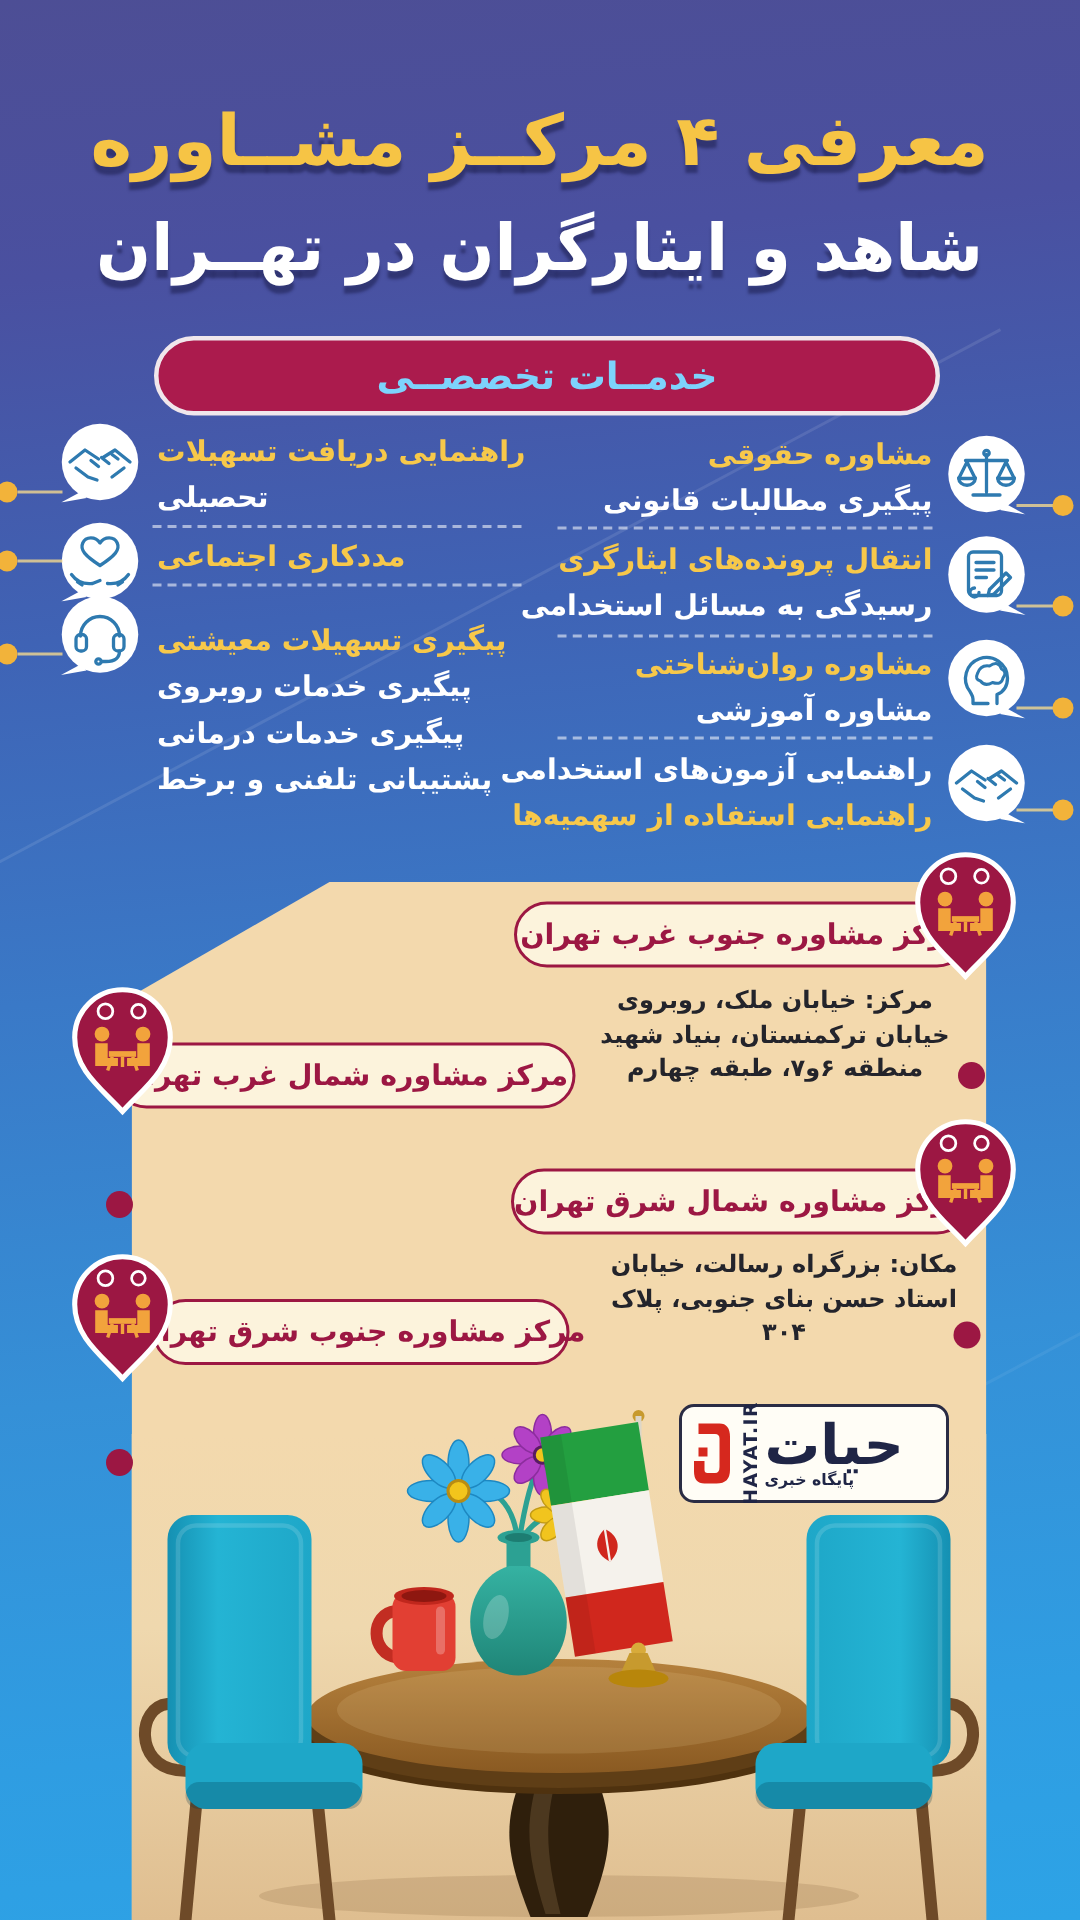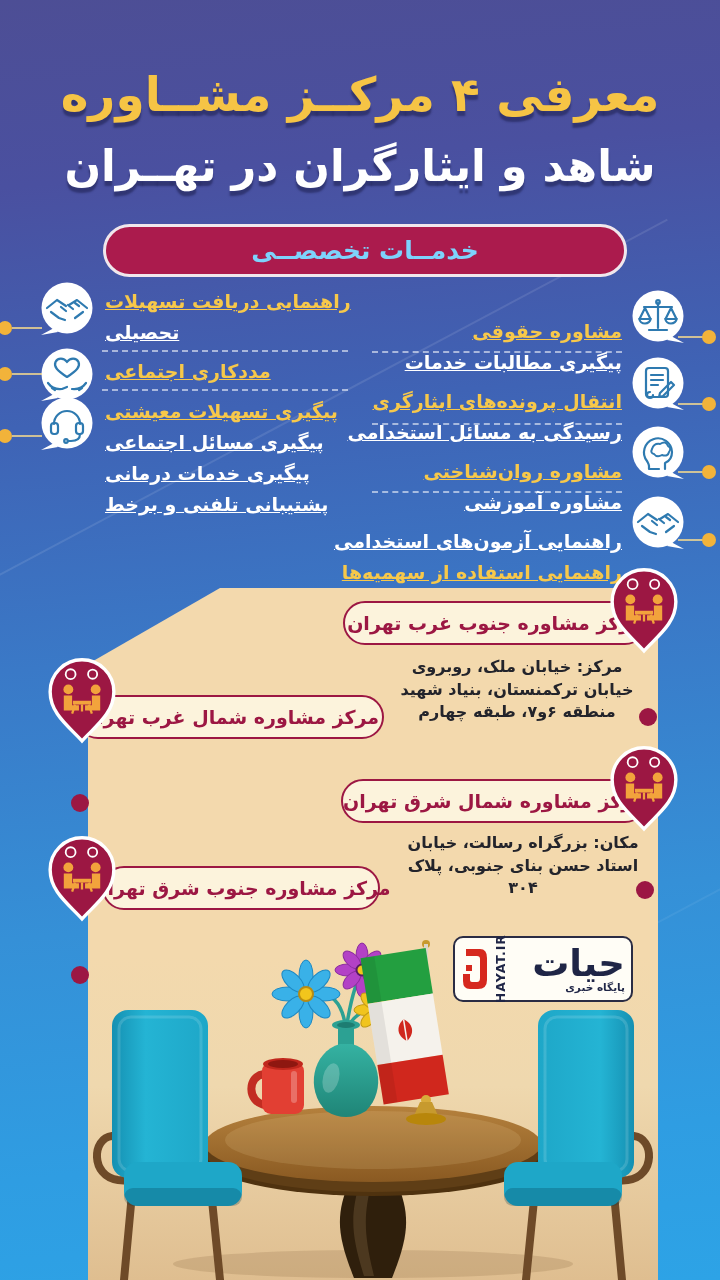--- a/index.html
+++ b/index.html
@@ -15,23 +15,23 @@
     text-shadow:0 5px 2px rgba(24,26,70,.5);white-space:nowrap;padding-left:44px;}
   #title1{top:56px;line-height:78px;font-size:47px;color:#f6c445;}
   #title2{top:130px;line-height:72px;font-size:43px;color:#ffffff;}
   
   #badge{position:absolute;left:103px;top:224px;width:524px;height:53px;border-radius:28px;
     background:#ab1b4d;border:3px solid #f0e7ec;box-sizing:border-box;
     display:flex;align-items:center;justify-content:center;
     color:#7dd3fc;font-size:25px;font-weight:bold;}
   
   .svc-item{position:absolute;}
-  .svc-right{right:98px;text-align:right;margin-top:28px;}
+  .svc-right{right:98px;text-align:right;}
   .svc-left{left:105px;text-align:left;}
-  .svc-line{height:31px;line-height:31px;font-size:19px;font-weight:bold;color:#ffffff;white-space:nowrap;text-decoration:underline;}
+  .svc-line{height:31px;line-height:31px;font-size:19px;font-weight:bold;color:#ffffff;white-space:nowrap;}
   .svc-line.em{color:#f7c84a;}
   .sep{position:absolute;height:0;border-top:2px dashed rgba(255,255,255,.55);}
   .svc-icon{position:absolute;width:54px;height:54px;}
   .edge-dot{position:absolute;width:14px;height:14px;border-radius:50%;background:#f2b33a;}
   .edge-line{position:absolute;height:2px;background:rgba(255,224,140,.75);}
   
   #panel{position:absolute;left:88px;top:588px;width:570px;height:692px;background:#f3d9ad;
     border-radius:0 26px 0 0;
     clip-path:polygon(132px 0,100% 0,100% 100%,0 100%,0 76px);}
   
@@ -42,21 +42,21 @@
     text-align:center;z-index:6;}
   .pin{position:absolute;width:76px;height:88px;z-index:7;}
   .red-dot{position:absolute;width:18px;height:18px;border-radius:50%;background:#9c1743;z-index:6;}
   
   #hayat{position:absolute;left:453px;top:936px;width:180px;height:66px;background:#fffdf6;
     border:2px solid #2a2c44;border-radius:10px;box-sizing:border-box;z-index:8;
     display:flex;flex-direction:row;align-items:center;direction:ltr;padding:4px 6px;}
   #hayat .emblem{width:30px;height:48px;flex:0 0 auto;}
   #hayat .site{flex:0 0 auto;writing-mode:vertical-rl;transform:rotate(180deg);
     font-size:12.5px;font-weight:bold;color:#1f2546;letter-spacing:1px;margin:0 2px;}
-  #hayat .name-wrap{flex:1;text-align:right;direction:rtl;}
+  #hayat .name-wrap{flex:1;text-align:left;direction:rtl;}
   #hayat .name{font-size:37px;line-height:36px;font-weight:bold;color:#1f2546;
     font-family:"DejaVu Serif","DejaVu Sans",serif;}
   #hayat .tagline{font-size:10.5px;font-weight:bold;color:#1f2546;letter-spacing:1px;}
   #photo{position:absolute;left:88px;top:930px;width:570px;height:350px;z-index:5;}
 </style>
 </head>
 <body>
 
 <div id="stage">
 
@@ -98,21 +98,21 @@
     <use href="#svc-circle-r"></use>
     <g fill="none" stroke="#2e7ab0" stroke-width="2.2" stroke-linecap="round">
       <path d="M27,14 v25 M18,41 h18 M13,18 h28"></path>
       <circle cx="27" cy="13" r="1.8"></circle>
       <path d="M14,19 l-5.5,11 M14,19 l5.5,11 M40,19 l-5.5,11 M40,19 l5.5,11"></path>
       <path d="M8.5,30 a5.5,4.5 0 0 0 11,0 Z M34.5,30 a5.5,4.5 0 0 0 11,0 Z"></path>
     </g>
   </svg>
   <div class="svc-item svc-right" style="top:288px">
     <div class="svc-line em">مشاوره حقوقی</div>
-    <div class="svc-line">پیگیری مطالبات خدمات</div>
+    <div class="svc-line">پیگیری مطالبات قانونی</div>
   </div>
   <div class="sep" style="left:372px;top:351px;width:250px"></div>
 
   <svg class="svc-icon" style="left:631px;top:356px" viewBox="0 0 54 54">
     <use href="#svc-circle-r"></use>
     <g fill="none" stroke="#2e7ab0" stroke-width="2.2" stroke-linecap="round" stroke-linejoin="round">
       <rect x="15" y="12" width="22" height="29" rx="3"></rect>
       <path d="M20,19 h12 M20,24 h12 M20,29 h7"></path>
       <path d="M29,37 l11,-11 l3,3 l-11,11 l-4,1 z"></path>
       <path d="M19,36 a3,3 0 1 0 3,3"></path>
@@ -189,23 +189,23 @@
   <svg class="svc-icon" style="left:40px;top:396px" viewBox="0 0 54 54">
     <use href="#svc-circle-l"></use>
     <g fill="none" stroke="#2e7ab0" stroke-width="2.2" stroke-linecap="round" stroke-linejoin="round">
       <path d="M14,28 a13,13 0 0 1 26,0"></path>
       <rect x="11" y="27" width="7" height="11" rx="3"></rect>
       <rect x="36" y="27" width="7" height="11" rx="3"></rect>
       <path d="M40,38 q0,7 -9,7 h-3"></path>
       <circle cx="26" cy="45" r="1.8"></circle>
     </g>
   </svg>
-  <div class="svc-item svc-left" style="top:396px">
+  <div class="svc-item svc-left" style="top:412px">
     <div class="svc-line em">پیگیری تسهیلات معیشتی</div>
-    <div class="svc-line">پیگیری مسائل اجتماعی</div>
+    <div class="svc-line">پیگیری خدمات روبروی</div>
     <div class="svc-line">پیگیری خدمات درمانی</div>
     <div class="svc-line">پشتیبانی تلفنی و برخط</div>
   </div>
 
   <div class="edge-line" style="left:12px;top:327px;width:30px"></div>
   <div class="edge-dot" style="left:-2px;top:321px"></div>
   <div class="edge-line" style="left:12px;top:373px;width:30px"></div>
   <div class="edge-dot" style="left:-2px;top:367px"></div>
   <div class="edge-line" style="left:12px;top:435px;width:30px"></div>
   <div class="edge-dot" style="left:-2px;top:429px"></div>

